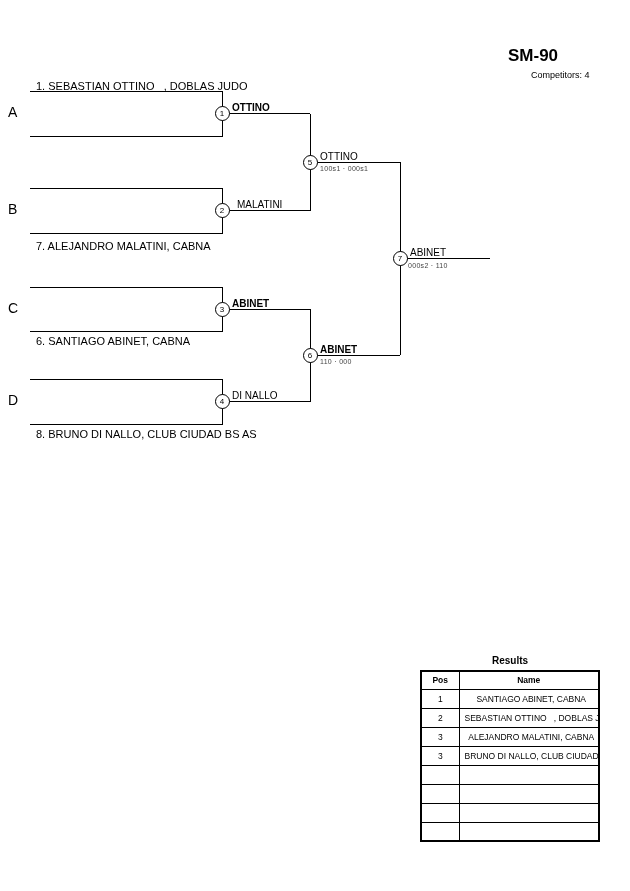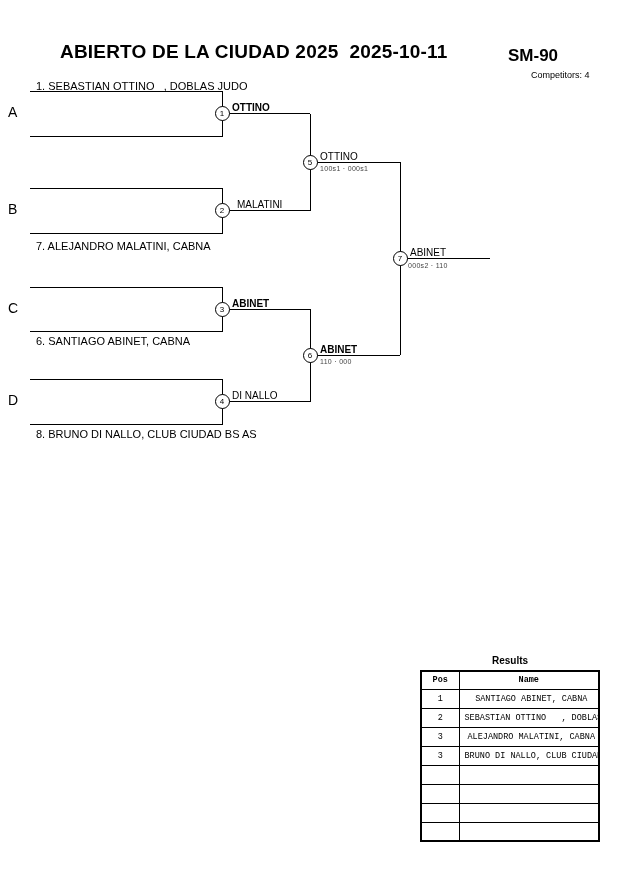--- a/index.html
+++ b/index.html
@@ -22,34 +22,33 @@
     position:absolute; width:15px; height:15px; border:1px solid #000;
     border-radius:50%; background:#fff; text-align:center;
     font-size:8px; line-height:13px;
   }
   .results-title {
     position:absolute; left:420px; top:655px; width:180px;
     text-align:center; font-size:10px; font-weight:bold;
   }
   table.results-table {
     position:absolute; left:420px; top:670px; width:180px;
-    border-collapse:collapse; background:#fff; table-layout:fixed;font-family:Liberation Mono, monospace;
+    border-collapse:collapse; background:#fff; table-layout:fixed;
   }
   table.results-table { border:2px solid #000; }
   .results-table th, .results-table td { border:1px solid #000; white-space:pre; overflow:hidden; }
   .results-table th { font-size:8.5px; font-weight:bold; height:18px; text-align:center; }
   .results-table td { font-size:8.5px; height:19px; padding:0 0 0 5px; text-align:center; }
   .results-table th.pos, .results-table td.pos { width:38px; text-align:center; padding:0; }
 </style>
 </head>
 <body>
 
 <div class="page">
 
-  <div class="abs title" style="left:60px; top:41px;">ABIERTO DE LA CIUDAD 2025  2025-10-11</div>
   <div class="abs category" style="left:508px; top:46px;">SM-90</div>
   <div class="abs competitors" style="left:531px; top:70px;">Competitors: 4</div>
 
   <svg class="lines" width="630" height="891" shape-rendering="crispEdges">
     <g stroke="#000" stroke-width="1" fill="none">
 
       <path d="M30 91 H222 V136 H30"></path>
       <path d="M222 113.5 H310"></path>
 
       <path d="M30 188 H222 V233 H30"></path>

